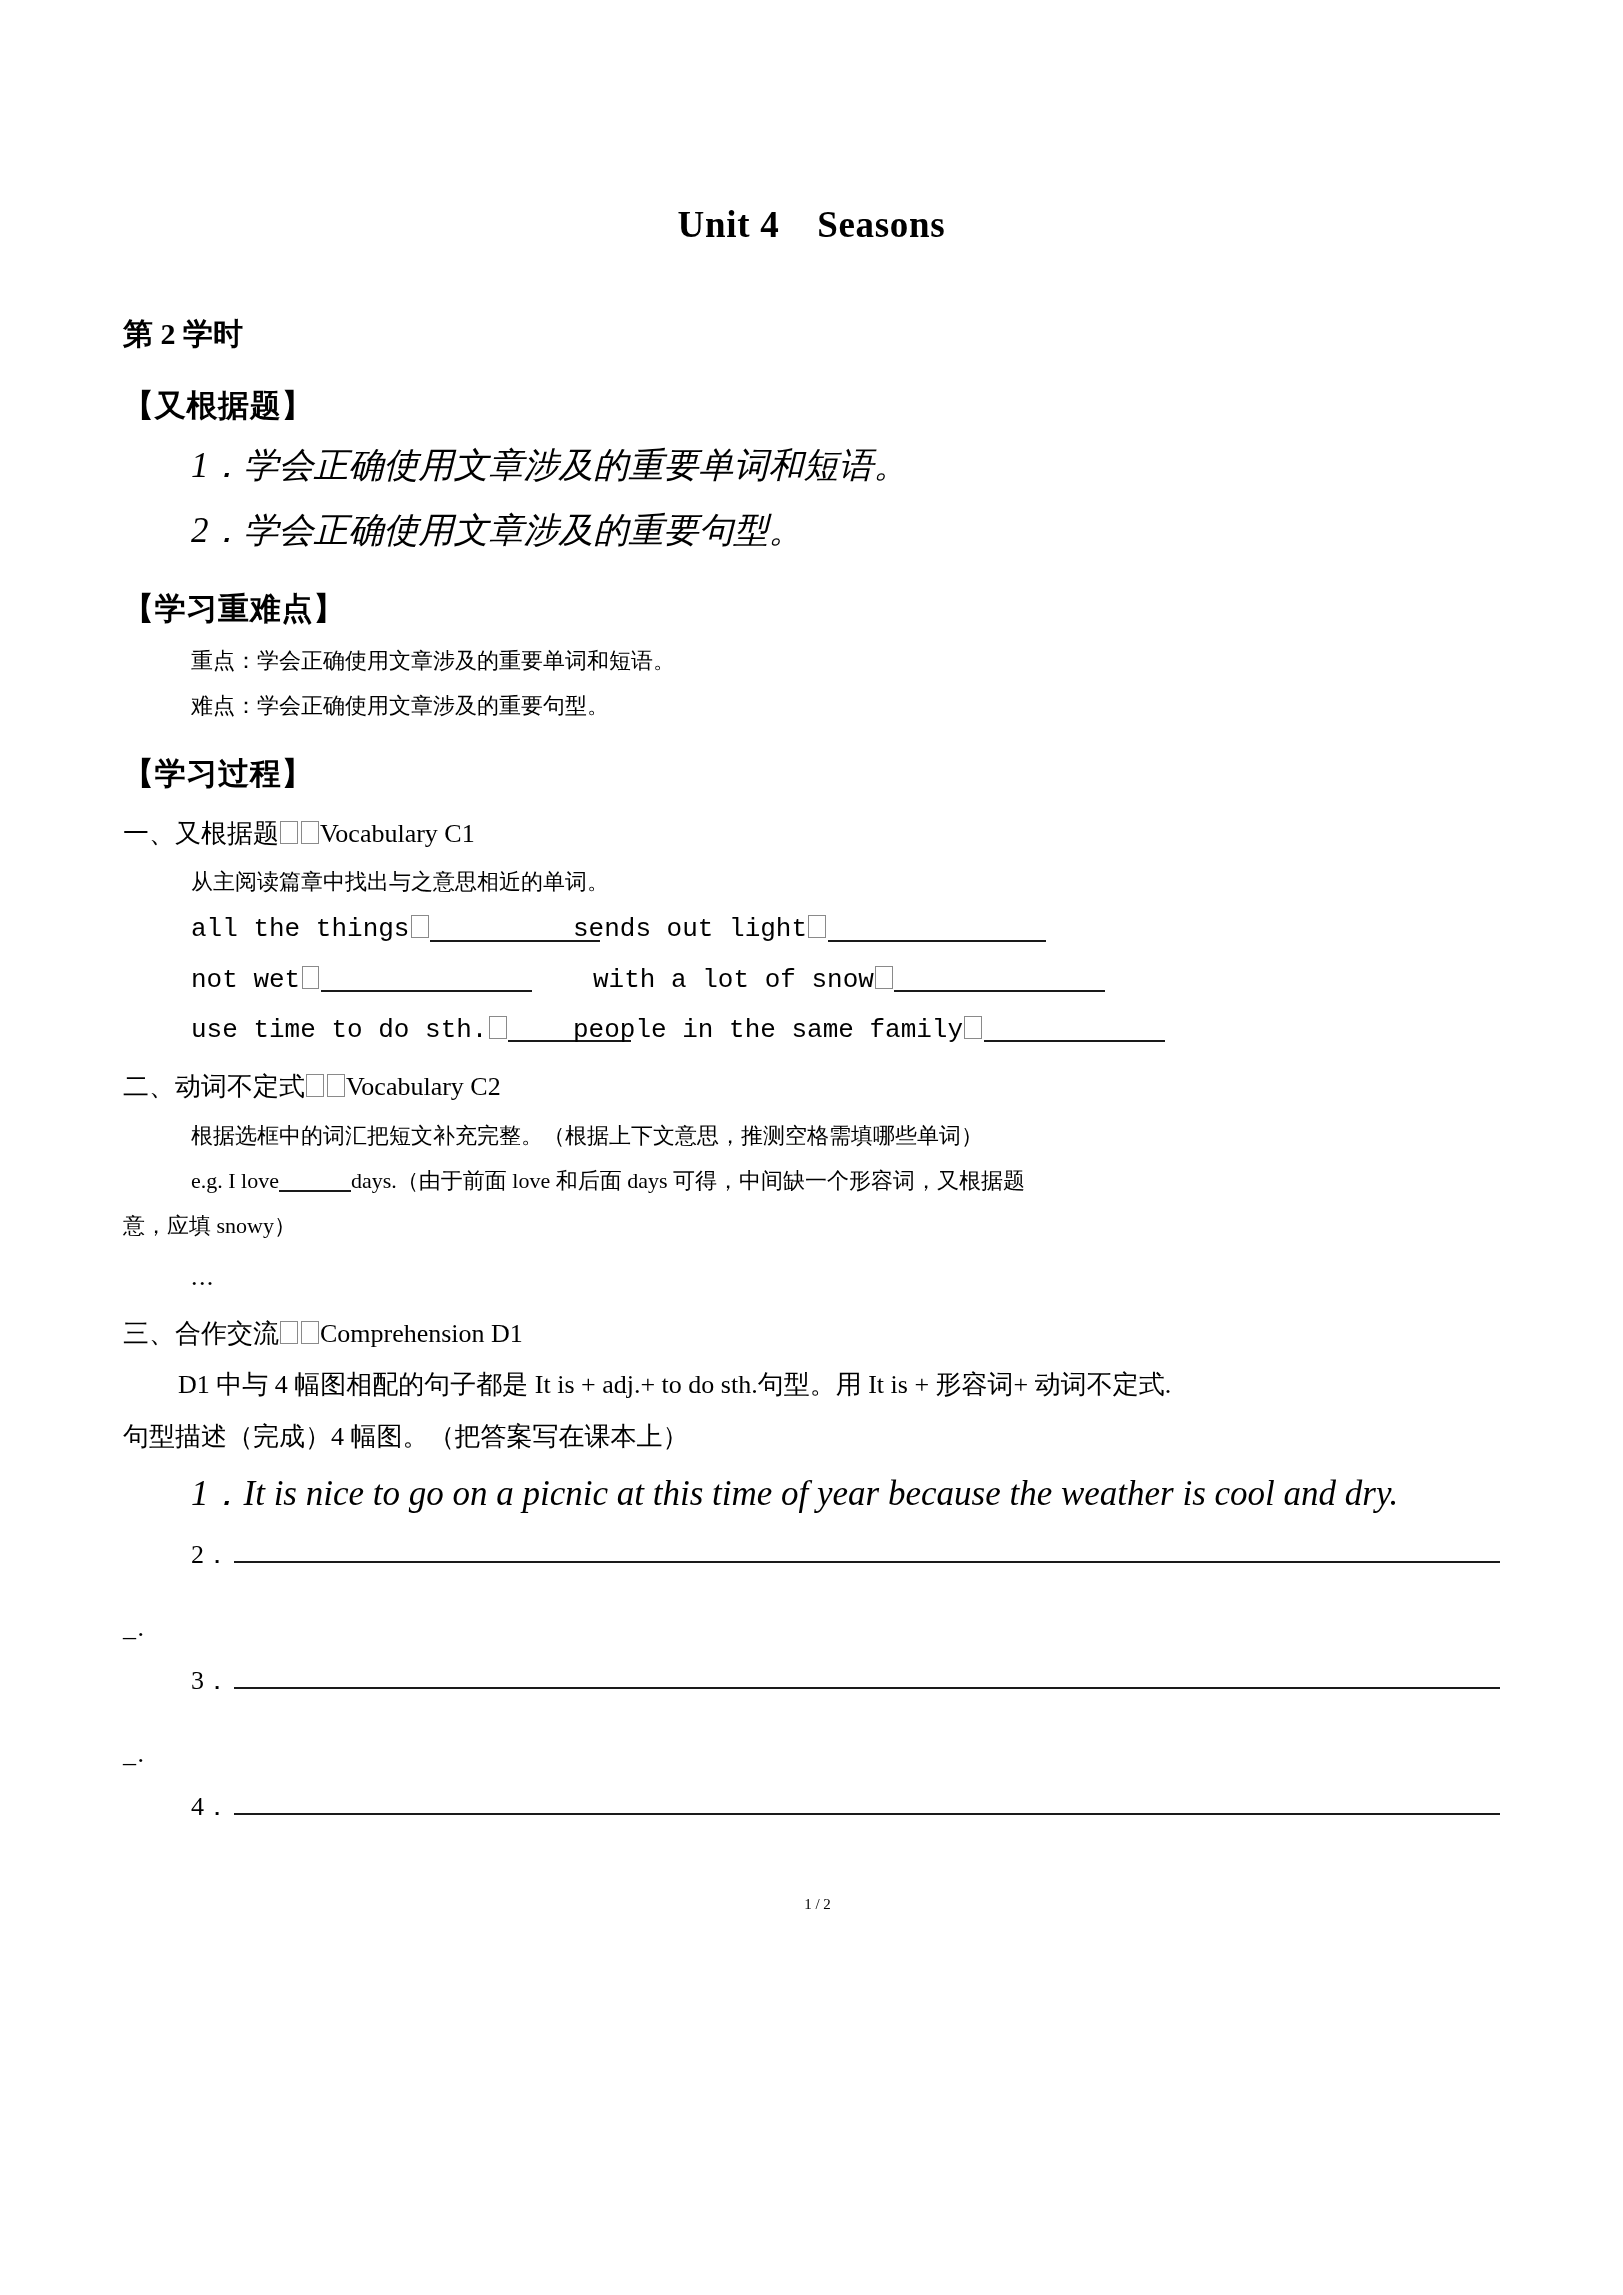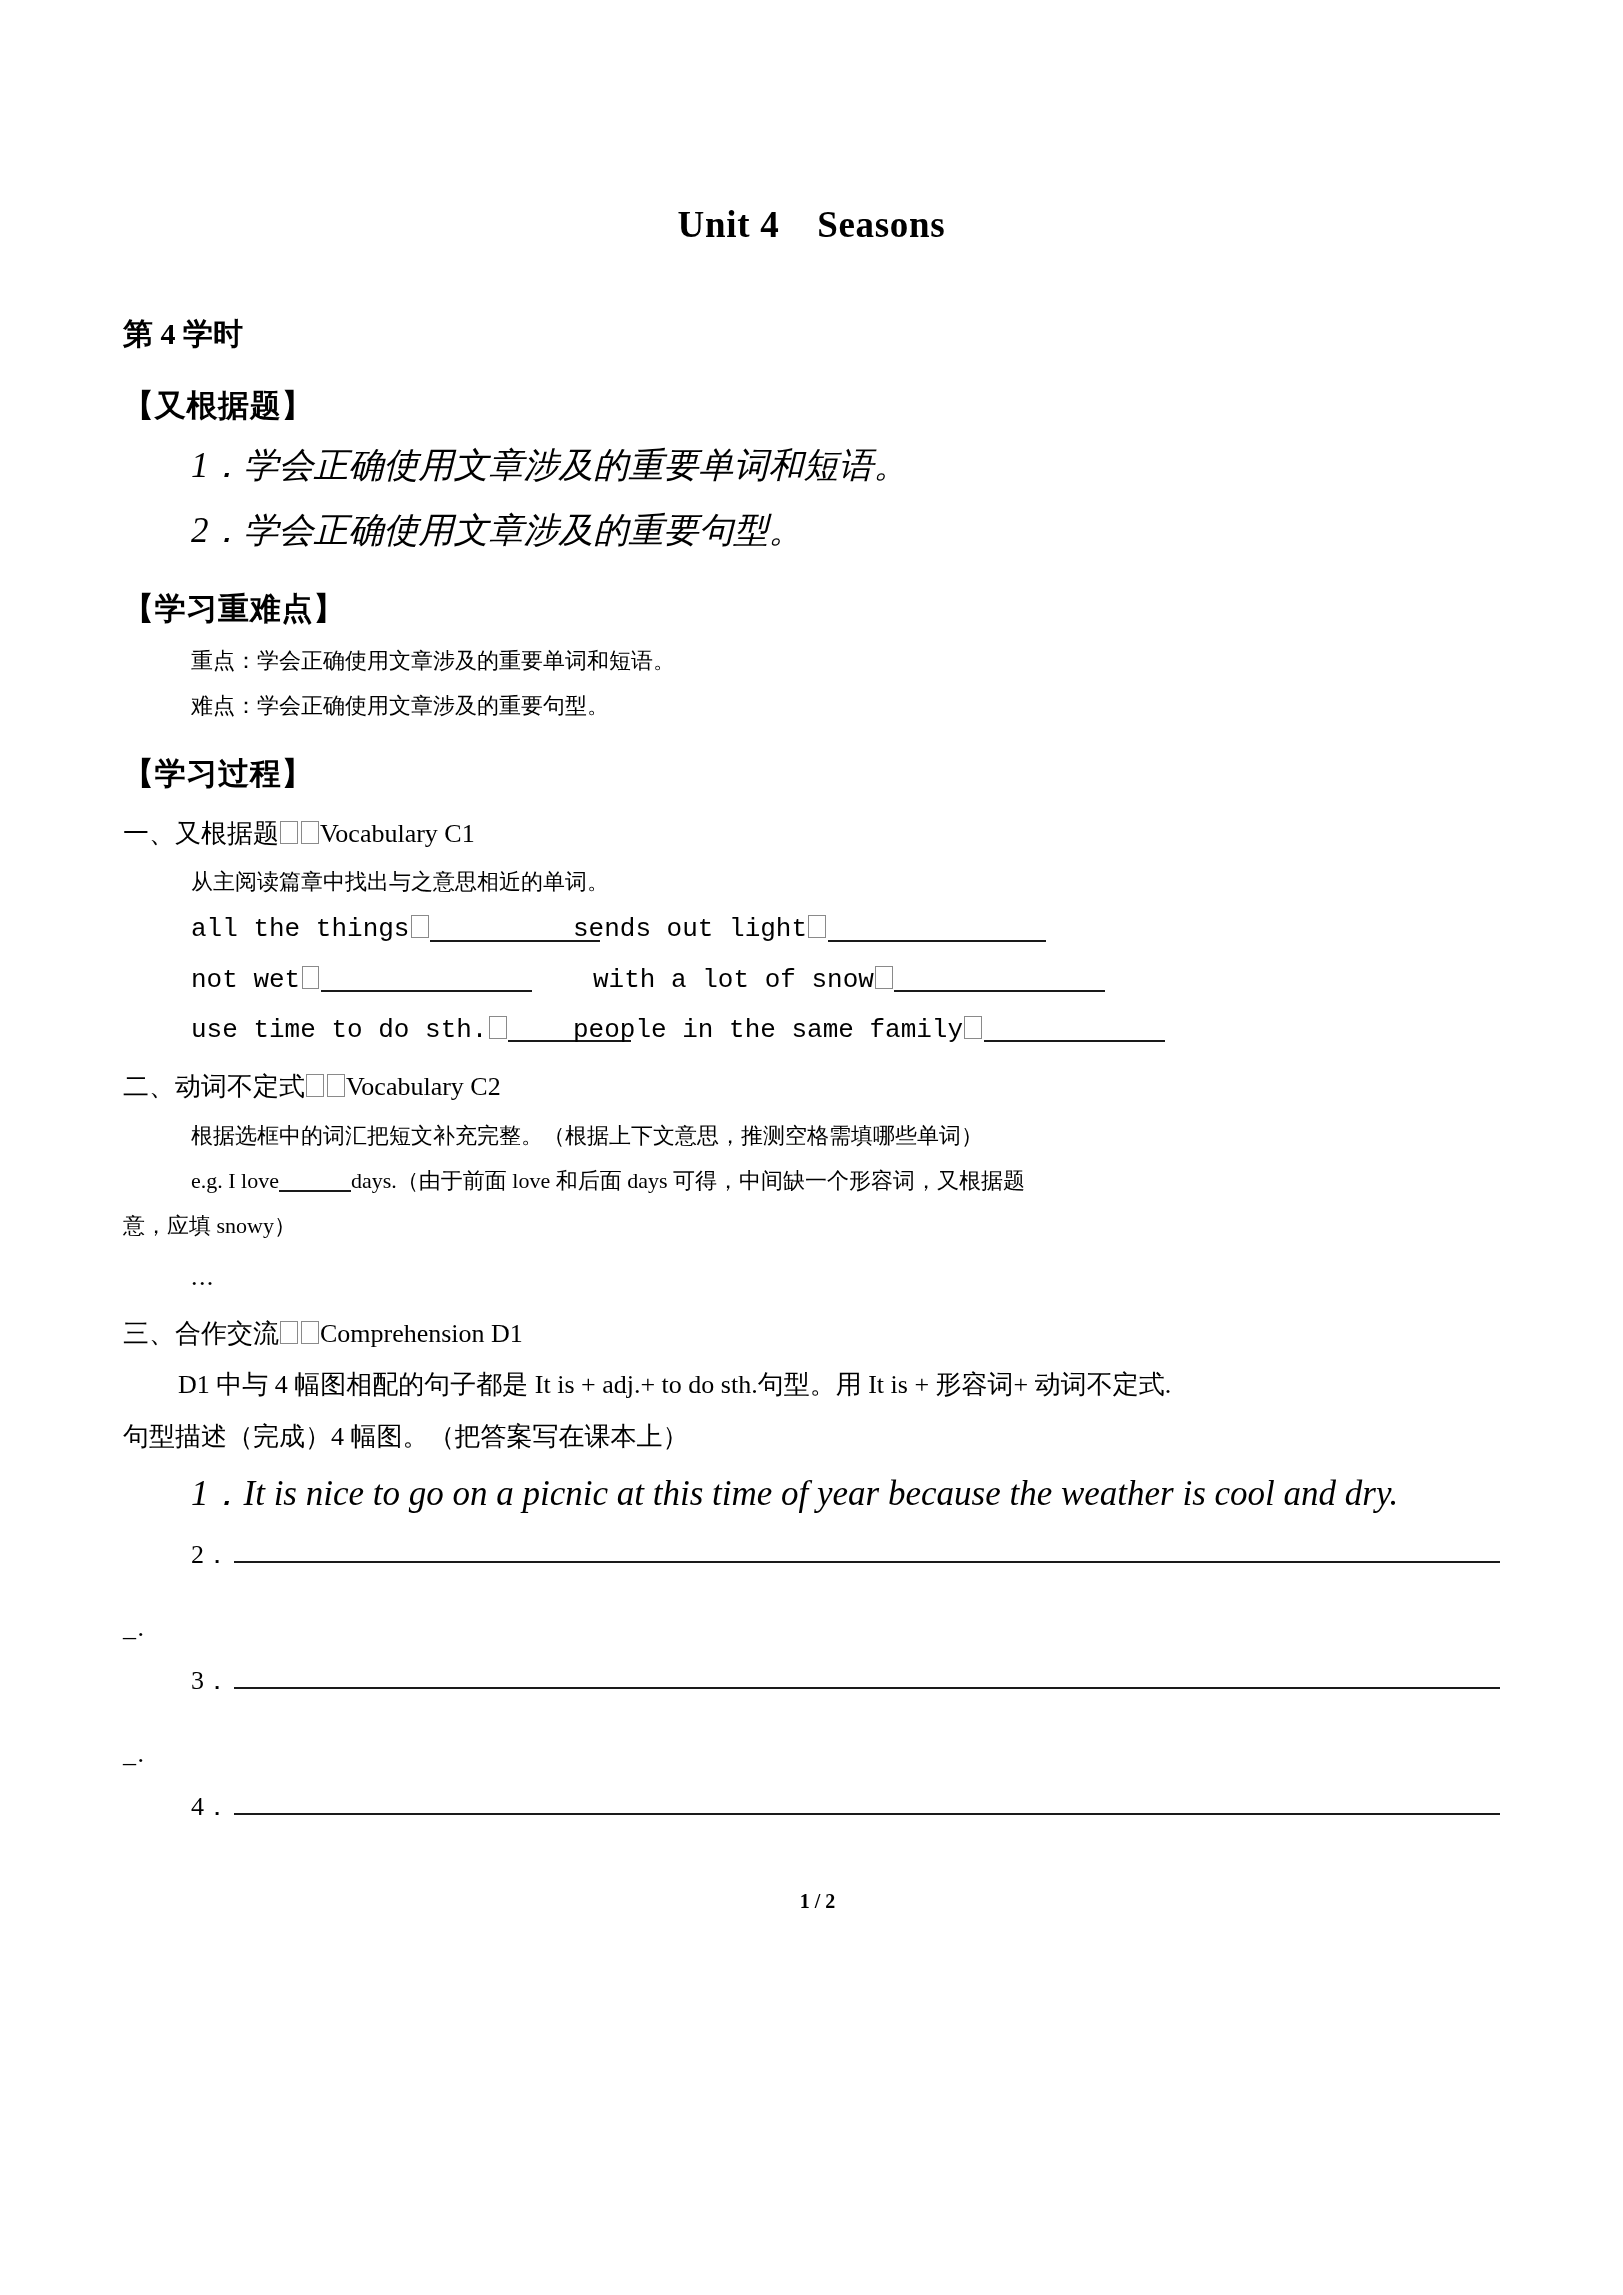--- a/index.html
+++ b/index.html
@@ -171,40 +171,40 @@
     width: 55px;
   }
 
   
   .footer {
     position: absolute;
     left: 12px;
     right: 0;
     bottom: 55px;
     text-align: center;
-    font-size: 20px;
-    font-weight: bold;
+    font-size: 15px;
+    font-weight: normal;
   }
 
   .ellipsis-line {
     font-size: 26px;
     line-height: 1.62;
     padding-top: 12.3px;
     padding-left: 68px;
     letter-spacing: 1.4px;
   }
 </style>
 </head>
 <body>
 
 <div class="page">
 
   <h1 class="doc-title">Unit 4　Seasons</h1>
 
-  <div class="lesson-label">第 4 学时</div>
+  <div class="lesson-label">第 2 学时</div>
 
   <div class="section-heading">【又根据题】</div>
   <div class="num-item">1．学会正确使用文章涉及的重要单词和短语。</div>
   <div class="num-item">2．学会正确使用文章涉及的重要句型。</div>
 
   <div class="section-heading">【学习重难点】</div>
   <div class="body-line indent">重点：学会正确使用文章涉及的重要单词和短语。</div>
   <div class="body-line indent">难点：学会正确使用文章涉及的重要句型。</div>
 
   <div class="section-heading">【学习过程】</div>

